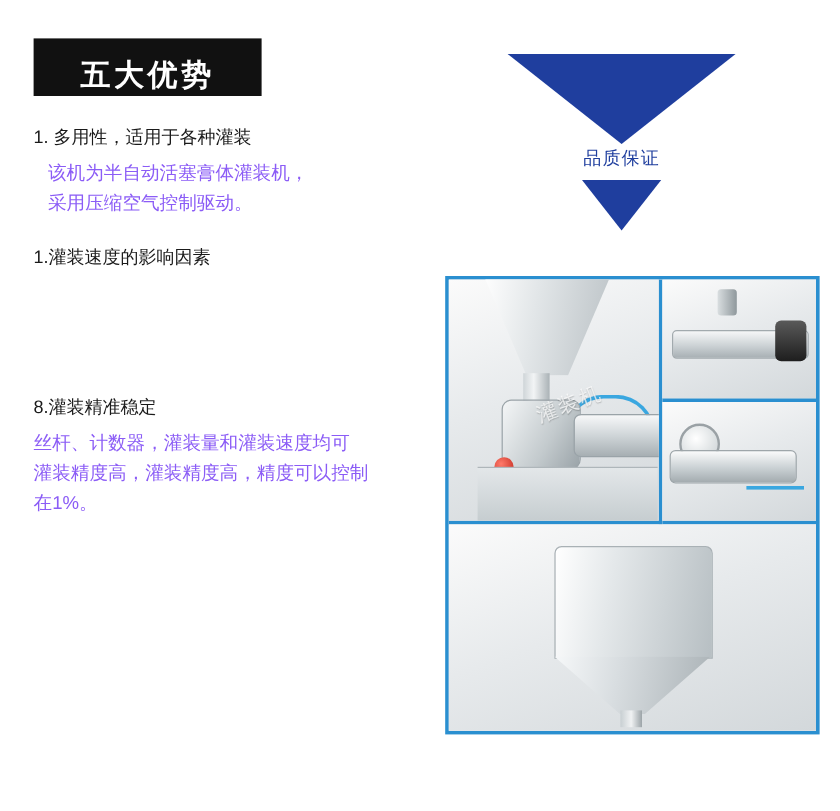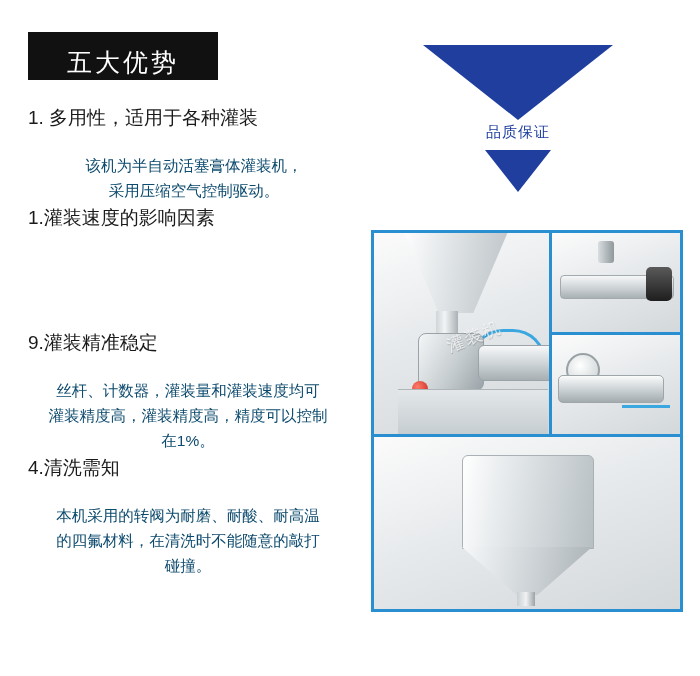--- a/index.html
+++ b/index.html
@@ -33,41 +33,40 @@
     height: 48px;
     background: #111111;
     display: flex;
     align-items: center;
     justify-content: center;
   }
   #title-banner .title-text {
     color: #ffffff;
     font-size: 25px;
     letter-spacing: 3px;
-    font-weight: normal;
+    font-weight: bold;
     margin-top: 12px;
   }
 
   .section {
     position: absolute;
     left: 28px;
     width: 320px;
   }
   .section-heading {
-    font-size: 19px;
+    font-size: 15px;
     color: #1a1a1a;
     line-height: 1.35;
     white-space: nowrap;
   }
   .section-body {
     font-size: 15.5px;
-    color: #0c4a6e;
+    color: #8b5cf6;
     line-height: 1.62;
-    margin-top: 22px;
-    text-align: center;
+    margin-top: 7px;
   }
   .indent-body {
     padding-left: 12px;
   }
 
   #section-1 { top: 105px; }
   #section-2 { top: 205px; }
   #section-3 { top: 330px; }
   #section-4 { top: 455px; }
 
@@ -302,32 +301,26 @@
     <div class="section-heading">1. 多用性，适用于各种灌装</div>
     <div class="section-body indent-body" style="white-space: pre-line;">该机为半自动活塞膏体灌装机，
 采用压缩空气控制驱动。</div>
   </div>
 
   <div class="section" id="section-2">
     <div class="section-heading">1.灌装速度的影响因素</div>
   </div>
 
   <div class="section" id="section-3">
-    <div class="section-heading">9.灌装精准稳定</div>
+    <div class="section-heading">8.灌装精准稳定</div>
     <div class="section-body" style="white-space: pre-line;">丝杆、计数器，灌装量和灌装速度均可
 灌装精度高，灌装精度高，精度可以控制
 在1%。</div>
   </div>
 
-  <div class="section" id="section-4">
-    <div class="section-heading">4.清洗需知</div>
-    <div class="section-body" style="white-space: pre-line;">本机采用的转阀为耐磨、耐酸、耐高温
-的四氟材料，在清洗时不能随意的敲打
-碰撞。</div>
-  </div>
 
 </div>
 
 <div id="right-column">
 
   <div id="arrow-block">
     <div id="arrow-head-top"></div>
     <div id="arrow-label">品质保证</div>
     <div id="arrow-head-bottom"></div>
   </div>

